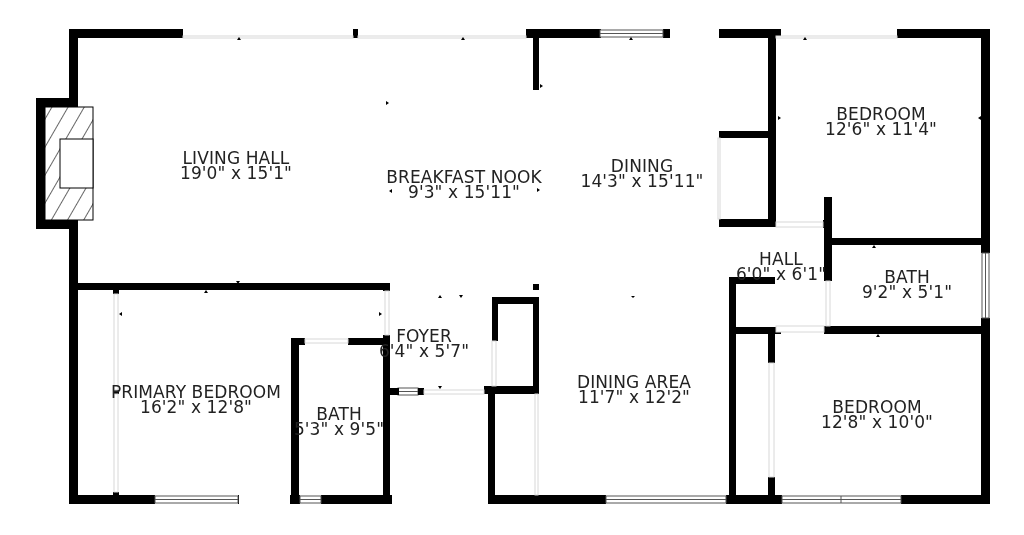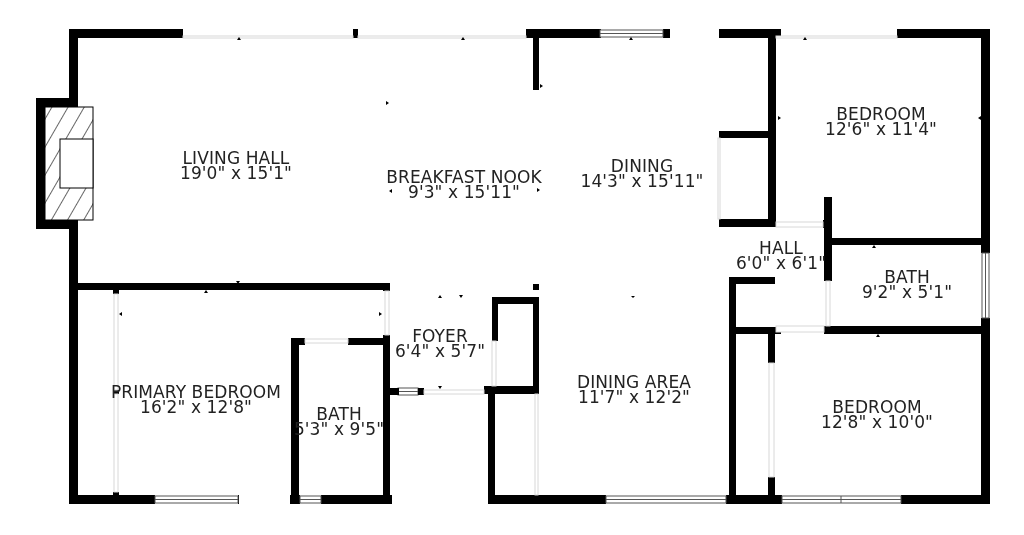--- a/index.html
+++ b/index.html
@@ -171,29 +171,29 @@
     <span class="dims">9'3" x 15'11"</span>
   </div>
   <div class="label" style="left:642px; top:159px;">
     <span class="name">DINING</span>
     <span class="dims">14'3" x 15'11"</span>
   </div>
   <div class="label" style="left:881px; top:107px;">
     <span class="name">BEDROOM</span>
     <span class="dims">12'6" x 11'4"</span>
   </div>
-  <div class="label" style="left:781px; top:241px;">
+  <div class="label" style="left:781px; top:252px;">
     <span class="name">HALL</span>
     <span class="dims">6'0" x 6'1"</span>
   </div>
   <div class="label" style="left:907px; top:270px;">
     <span class="name">BATH</span>
     <span class="dims">9'2" x 5'1"</span>
   </div>
-  <div class="label" style="left:440px; top:329px;">
+  <div class="label" style="left:424px; top:329px;">
     <span class="name">FOYER</span>
     <span class="dims">6'4" x 5'7"</span>
   </div>
   <div class="label" style="left:196px; top:385px;">
     <span class="name">PRIMARY BEDROOM</span>
     <span class="dims">16'2" x 12'8"</span>
   </div>
   <div class="label" style="left:339px; top:407px;">
     <span class="name">BATH</span>
     <span class="dims">5'3" x 9'5"</span>

